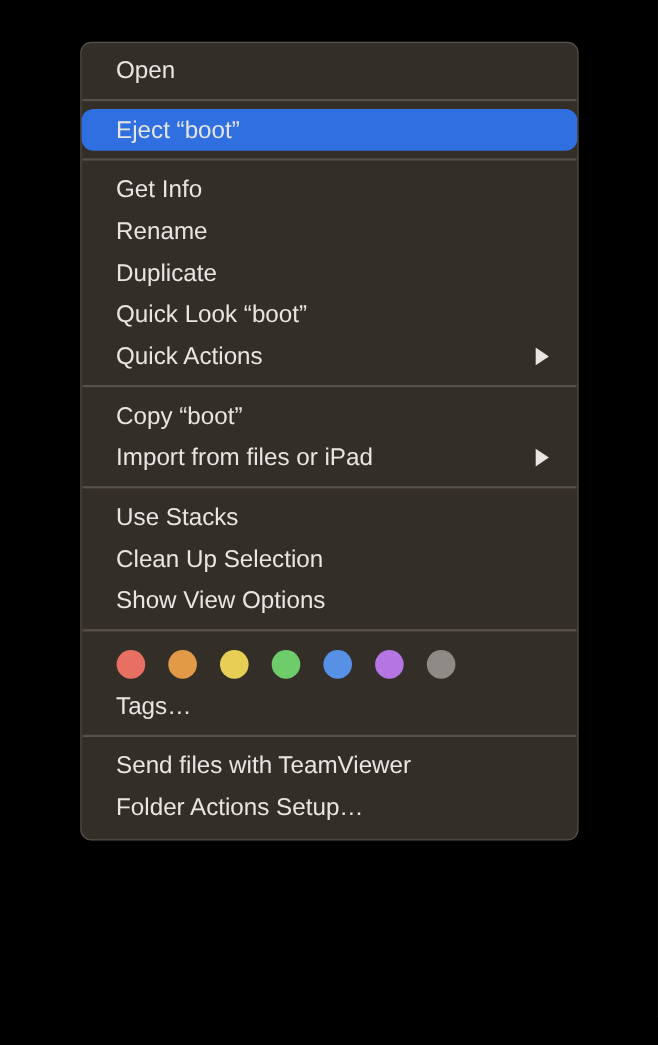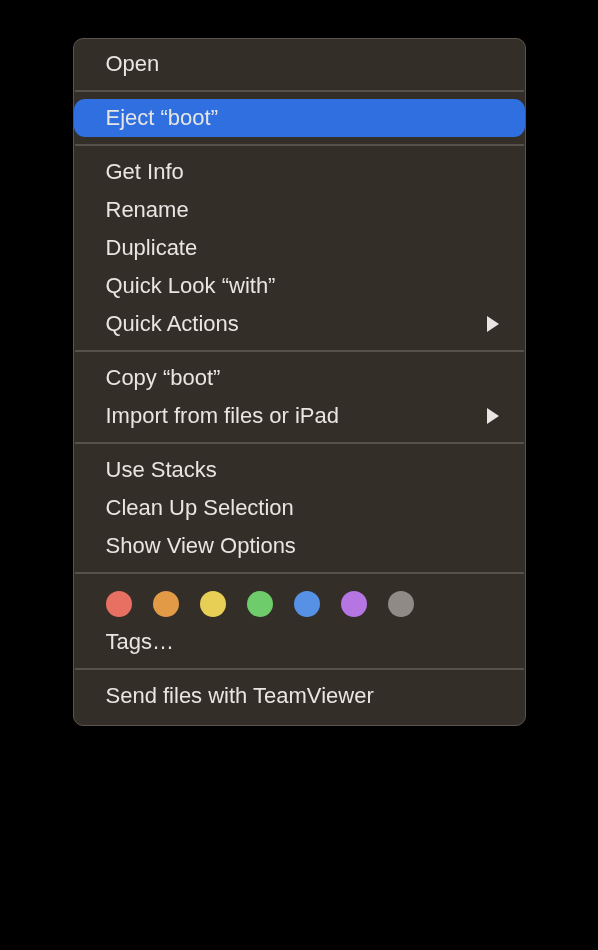--- a/index.html
+++ b/index.html
@@ -99,21 +99,21 @@
   <div class="menu-item">
     <span class="menu-item-label">Get Info</span>
   </div>
   <div class="menu-item">
     <span class="menu-item-label">Rename</span>
   </div>
   <div class="menu-item">
     <span class="menu-item-label">Duplicate</span>
   </div>
   <div class="menu-item">
-    <span class="menu-item-label">Quick Look “with”</span>
+    <span class="menu-item-label">Quick Look “boot”</span>
   </div>
   <div class="menu-item">
     <span class="menu-item-label">Quick Actions</span>
     <span class="chevron"></span>
   </div>
 
   <div class="separator"></div>
 
   <div class="menu-item">
     <span class="menu-item-label">Copy “boot”</span>
@@ -148,14 +148,17 @@
   </div>
   <div class="menu-item">
     <span class="menu-item-label">Tags…</span>
   </div>
 
   <div class="separator"></div>
 
   <div class="menu-item">
     <span class="menu-item-label">Send files with TeamViewer</span>
   </div>
+  <div class="menu-item">
+    <span class="menu-item-label">Folder Actions Setup…</span>
+  </div>
 
 </div>
 
 </body></html>

